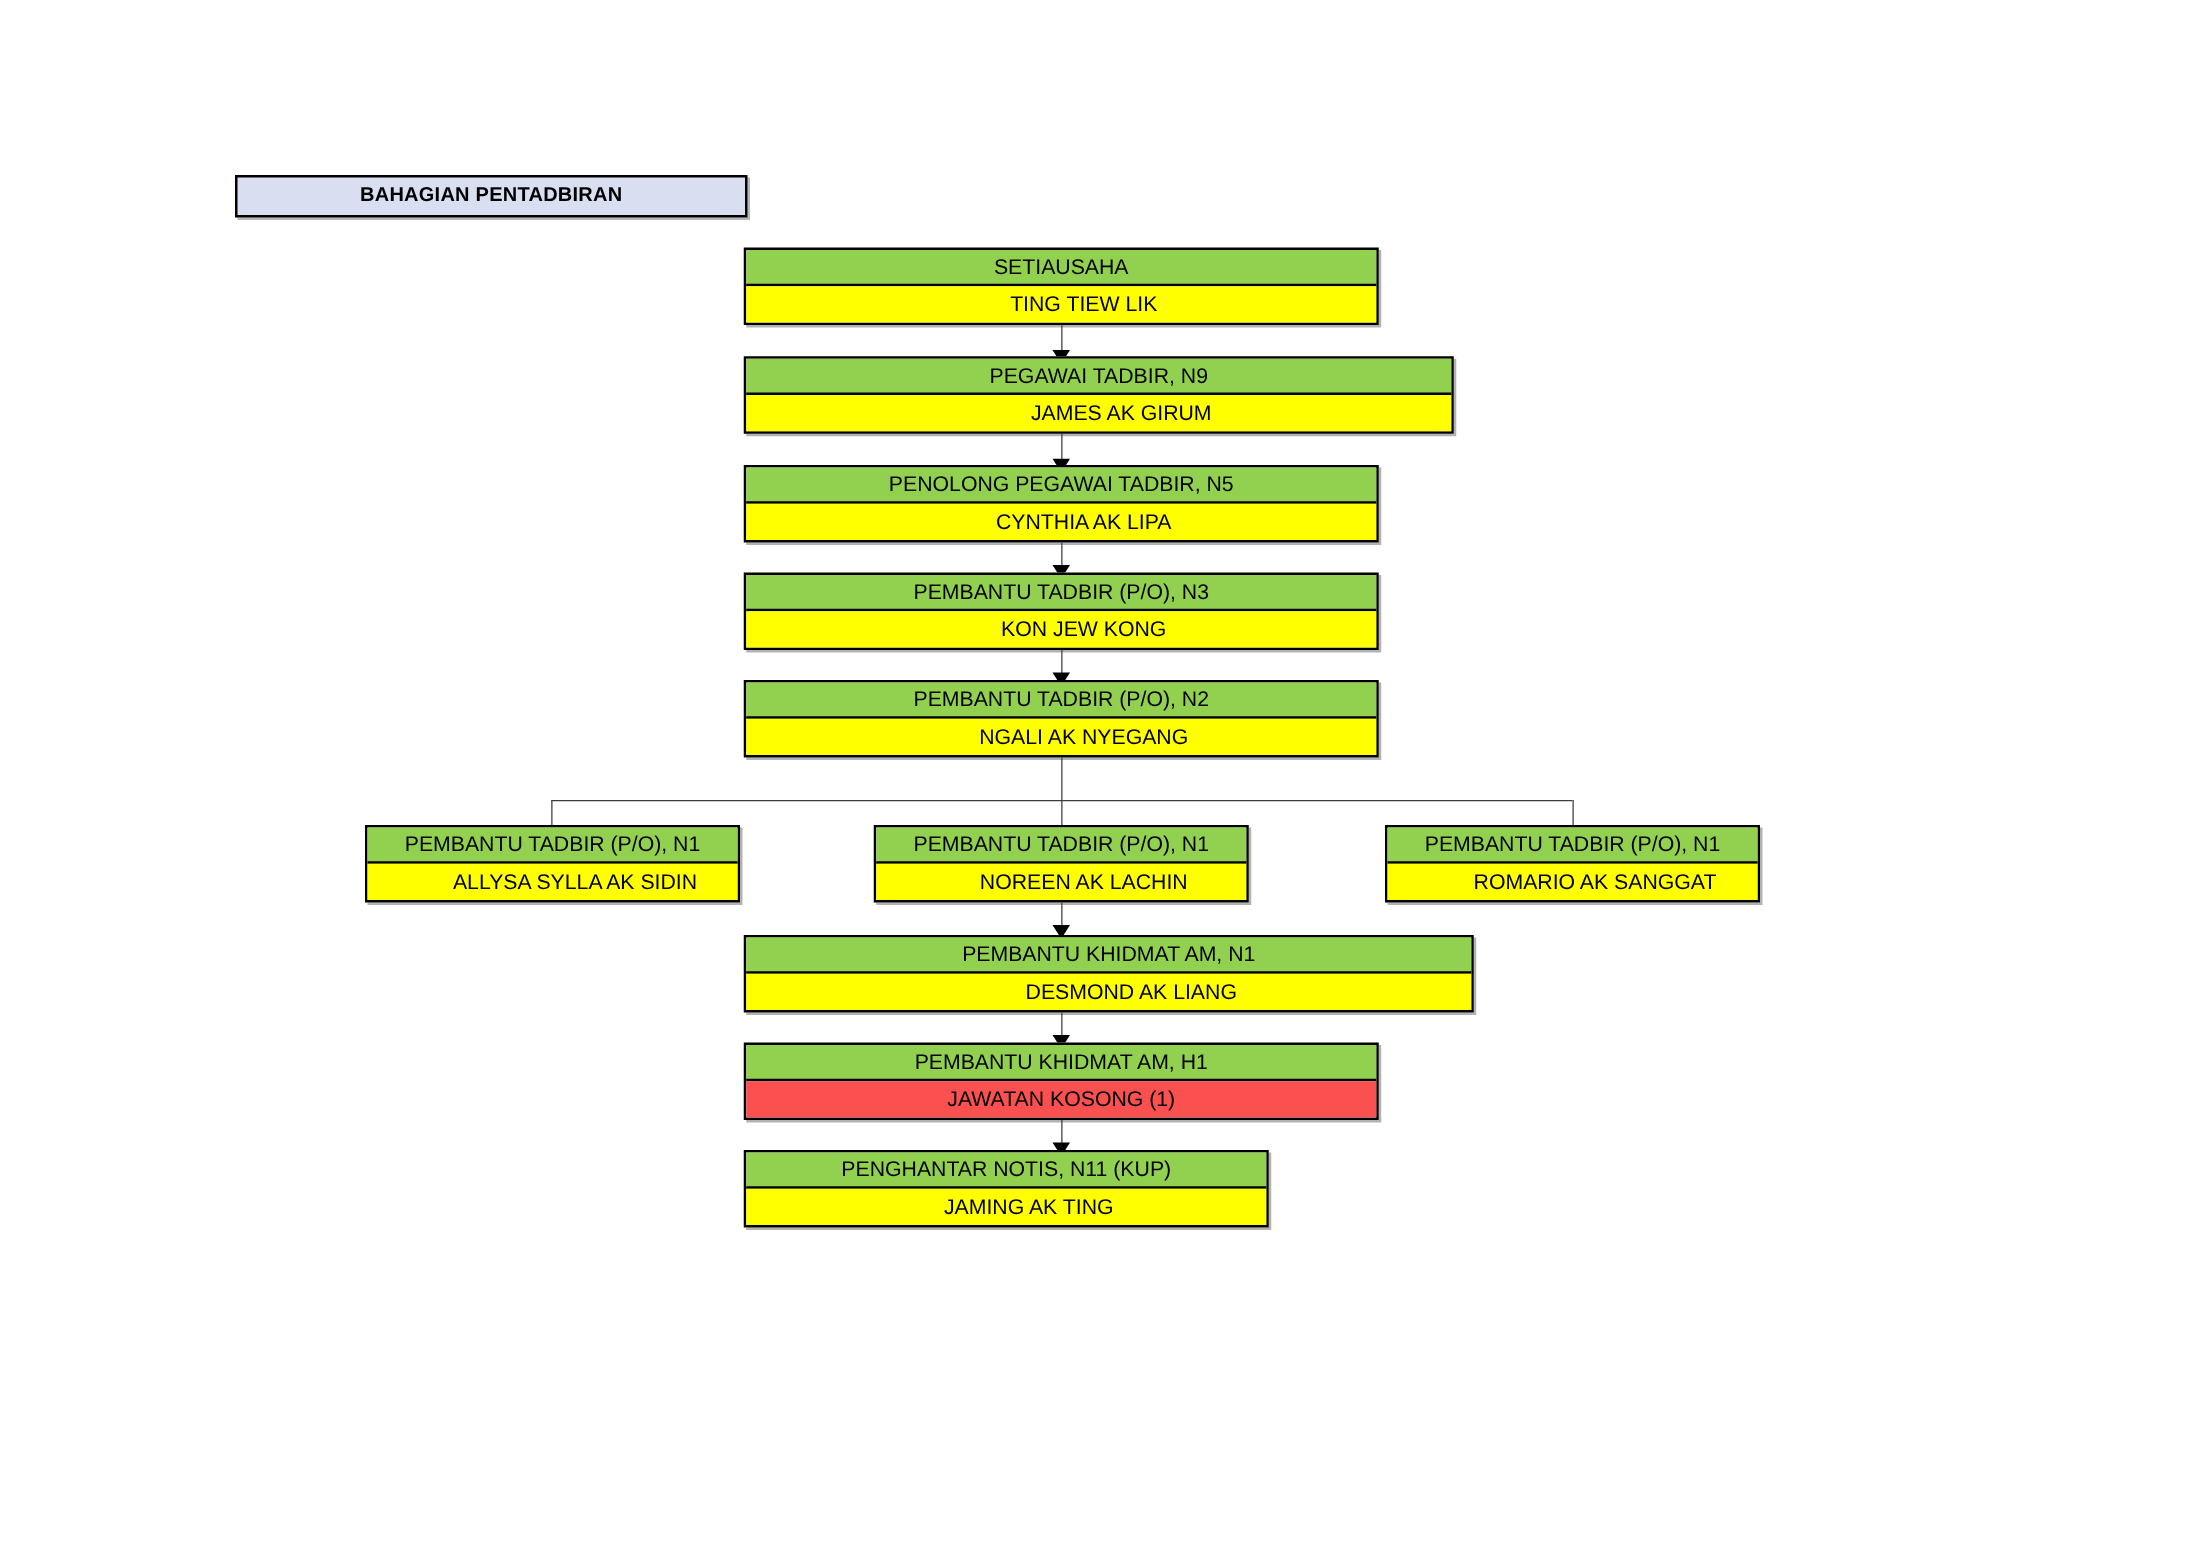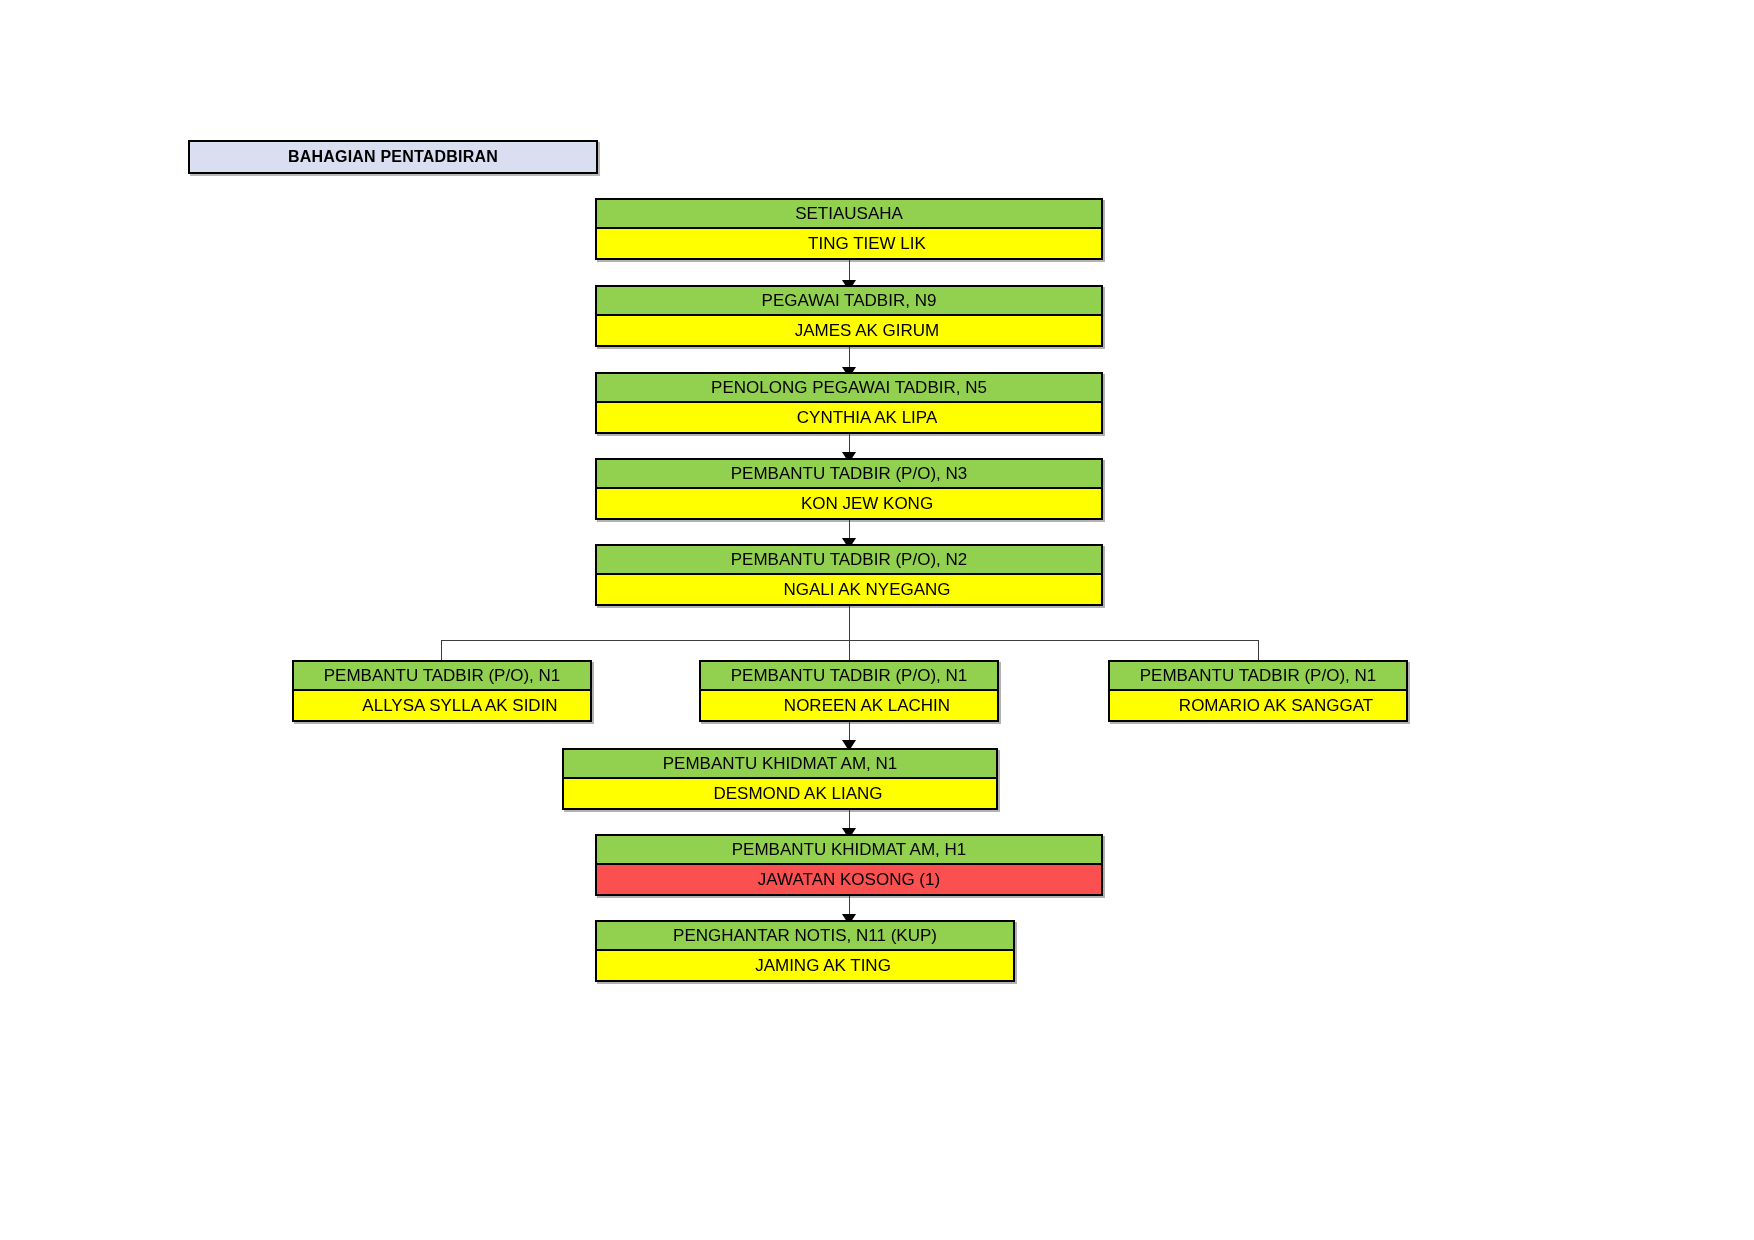--- a/index.html
+++ b/index.html
@@ -97,21 +97,21 @@
     <span class="label">BAHAGIAN PENTADBIRAN</span>
   </div>
 
   <div class="node" style="left:595px; top:198px; width:508px;">
     <div class="row title">SETIAUSAHA</div>
     <div class="row person">TING TIEW LIK</div>
   </div>
   <div class="conn-v" style="left:849px; top:260px; height:22px;"></div>
   <div class="arrow-down" style="left:842px; top:280px;"></div>
 
-  <div class="node" style="left:595px; top:285px; width:508px;">
+  <div class="node" style="left:595px; top:285px; width:568px;">
     <div class="row title">PEGAWAI TADBIR, N9</div>
     <div class="row person">JAMES AK GIRUM</div>
   </div>
   <div class="conn-v" style="left:849px; top:347px; height:22px;"></div>
   <div class="arrow-down" style="left:842px; top:367px;"></div>
 
   <div class="node" style="left:595px; top:372px; width:508px;">
     <div class="row title">PENOLONG PEGAWAI TADBIR, N5</div>
     <div class="row person">CYNTHIA AK LIPA</div>
   </div>
@@ -150,21 +150,21 @@
   </div>
 
   <div class="node" style="left:1108px; top:660px; width:300px;">
     <div class="row title">PEMBANTU TADBIR (P/O), N1</div>
     <div class="row person">ROMARIO AK SANGGAT</div>
   </div>
 
   <div class="conn-v" style="left:849px; top:722px; height:20px;"></div>
   <div class="arrow-down" style="left:842px; top:740px;"></div>
 
-  <div class="node" style="left:562px; top:748px; width:436px;">
+  <div class="node" style="left:595px; top:748px; width:584px;">
     <div class="row title">PEMBANTU KHIDMAT AM, N1</div>
     <div class="row person">DESMOND AK LIANG</div>
   </div>
   <div class="conn-v" style="left:849px; top:810px; height:20px;"></div>
   <div class="arrow-down" style="left:842px; top:828px;"></div>
 
   <div class="node" style="left:595px; top:834px; width:508px;">
     <div class="row title">PEMBANTU KHIDMAT AM, H1</div>
     <div class="row vacant">JAWATAN KOSONG (1)</div>
   </div>

